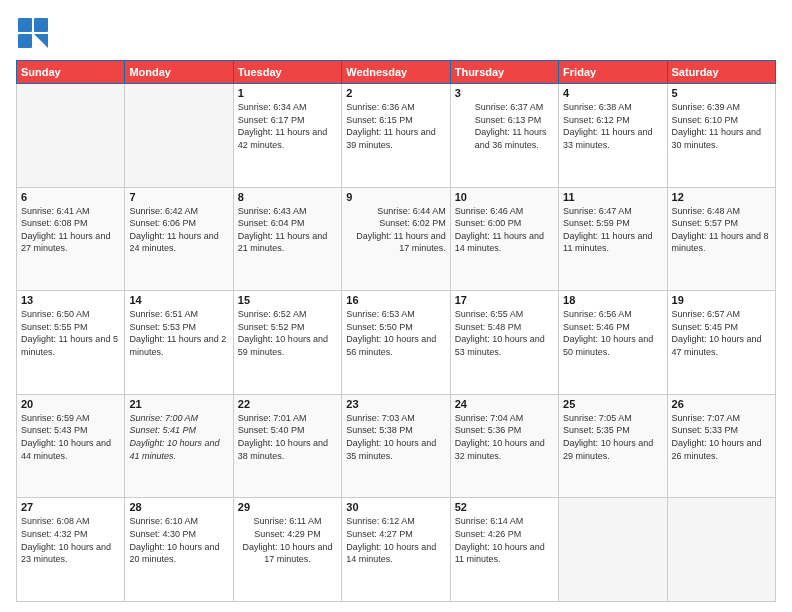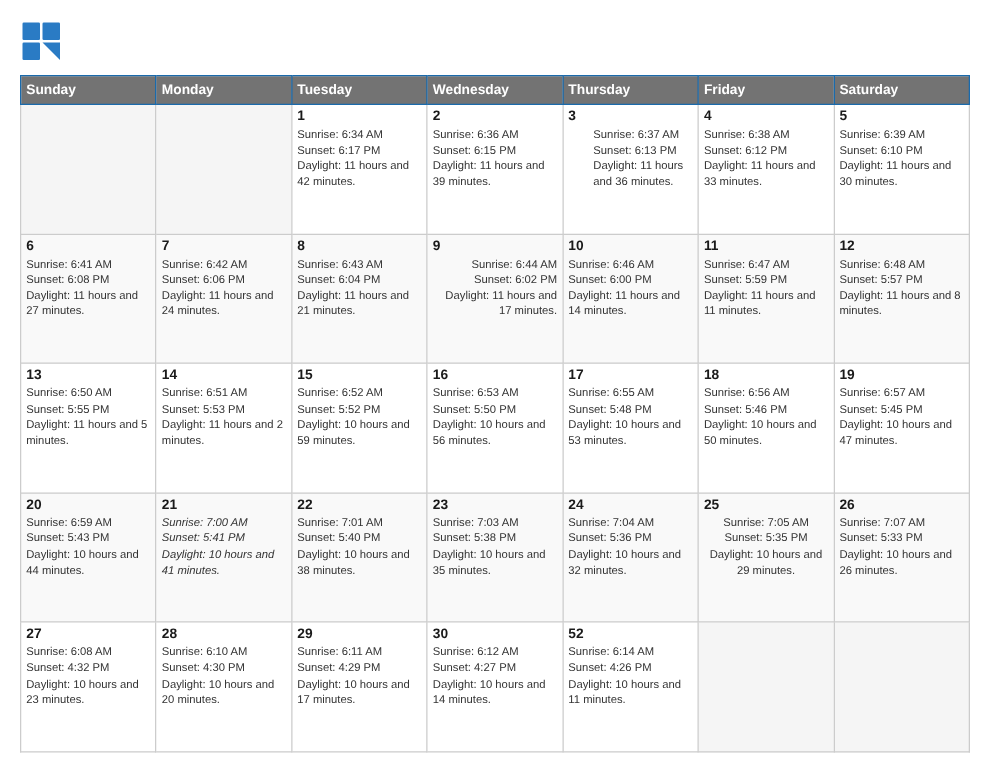--- a/index.html
+++ b/index.html
@@ -41,21 +41,21 @@
       font-size: 14px;
       color: #555;
     }
     .calendar {
       flex: 1;
       border-collapse: collapse;
       width: 100%;
       table-layout: fixed;
     }
     .calendar th {
-      background: #737373;
+      background: #ef4444;
       color: #fff;
       font-size: 11px;
       font-weight: bold;
       padding: 5px 4px;
       text-align: left;
       border: 1px solid #1a6aab;
     }
     .calendar td {
       vertical-align: top;
       border: 1px solid #ccc;
@@ -272,21 +272,21 @@
 Daylight: 10 hours and 35 minutes.</div>
           </td>
           <td>
             <span class="day-num">24</span>
             <div class="day-info" style="white-space: pre-line;">Sunrise: 7:04 AM
 Sunset: 5:36 PM
 Daylight: 10 hours and 32 minutes.</div>
           </td>
           <td>
             <span class="day-num">25</span>
-            <div class="day-info" style="white-space: pre-line; text-align: center;">Sunrise: 7:05 AM
+            <div class="day-info" style="white-space: pre-line;">Sunrise: 7:05 AM
 Sunset: 5:35 PM
 Daylight: 10 hours and 29 minutes.</div>
           </td>
           <td>
             <span class="day-num">26</span>
             <div class="day-info" style="white-space: pre-line;">Sunrise: 7:07 AM
 Sunset: 5:33 PM
 Daylight: 10 hours and 26 minutes.</div>
           </td>
         </tr>
@@ -298,21 +298,21 @@
 Daylight: 10 hours and 23 minutes.</div>
           </td>
           <td>
             <span class="day-num">28</span>
             <div class="day-info" style="white-space: pre-line;">Sunrise: 6:10 AM
 Sunset: 4:30 PM
 Daylight: 10 hours and 20 minutes.</div>
           </td>
           <td>
             <span class="day-num">29</span>
-            <div class="day-info" style="white-space: pre-line;">Sunrise: 6:11 AM
+            <div class="day-info" style="white-space: pre-line; text-align: center;">Sunrise: 6:11 AM
 Sunset: 4:29 PM
 Daylight: 10 hours and 17 minutes.</div>
           </td>
           <td>
             <span class="day-num">30</span>
             <div class="day-info" style="white-space: pre-line;">Sunrise: 6:12 AM
 Sunset: 4:27 PM
 Daylight: 10 hours and 14 minutes.</div>
           </td>
           <td>

